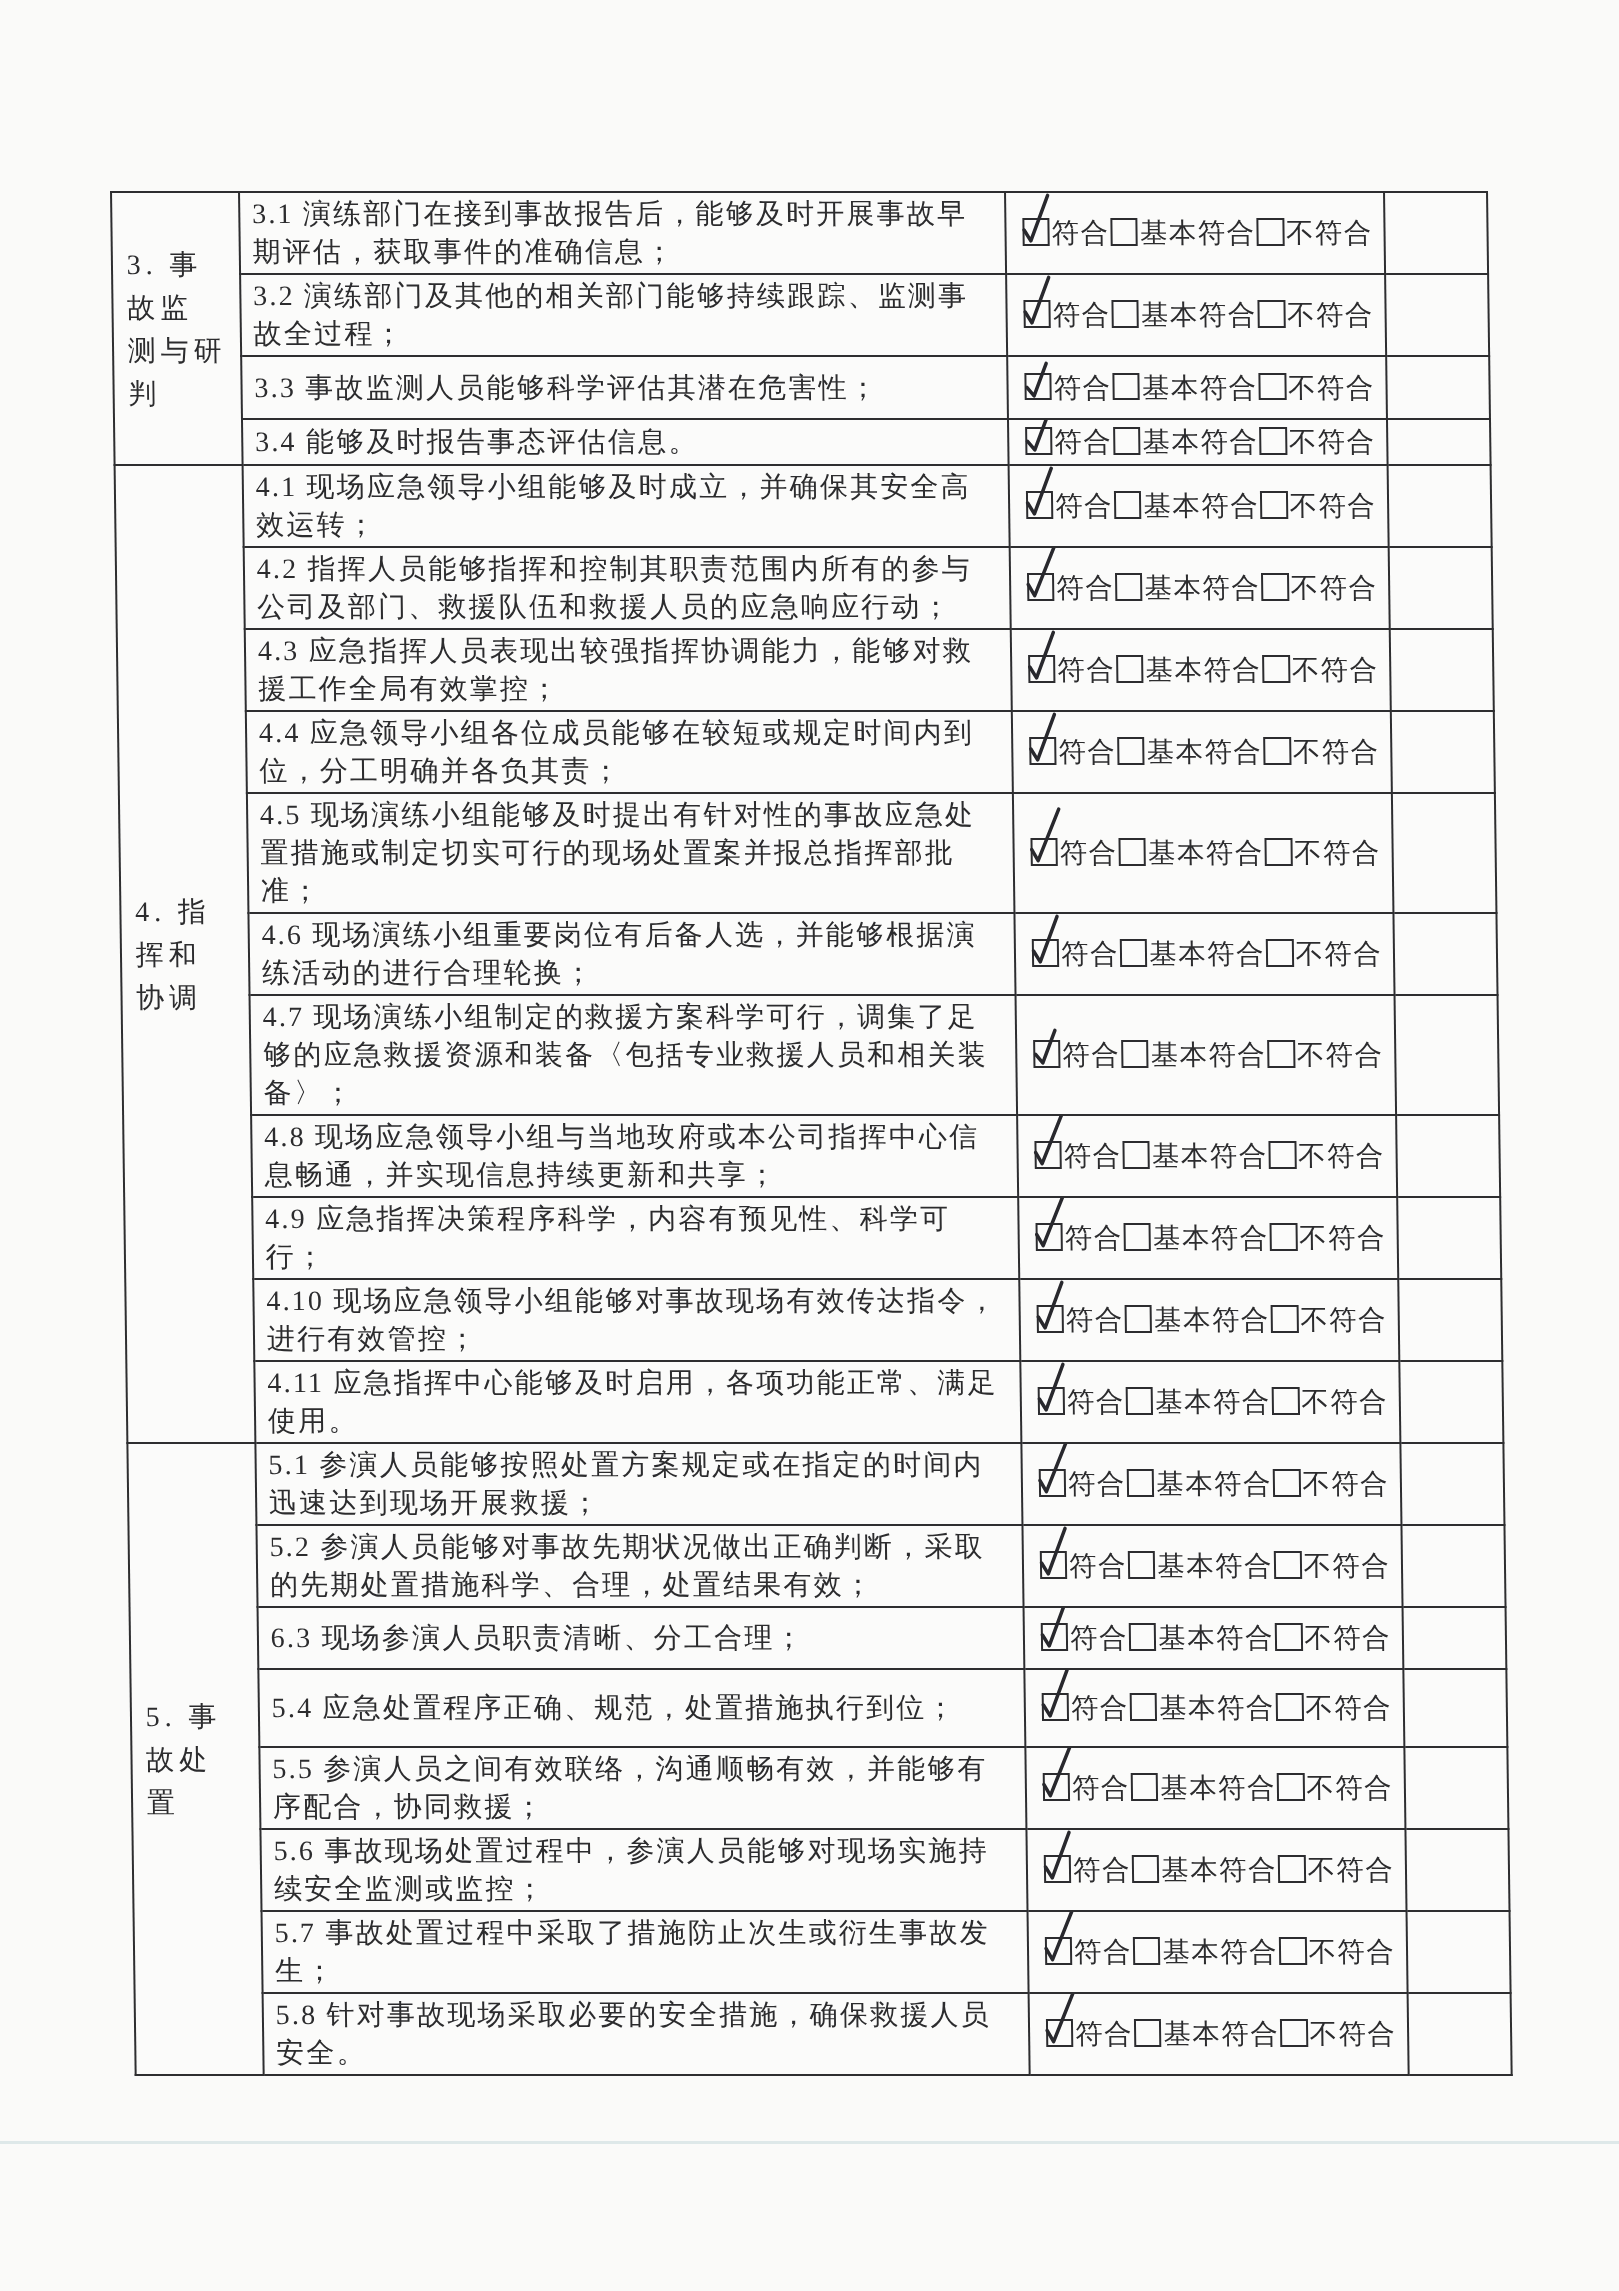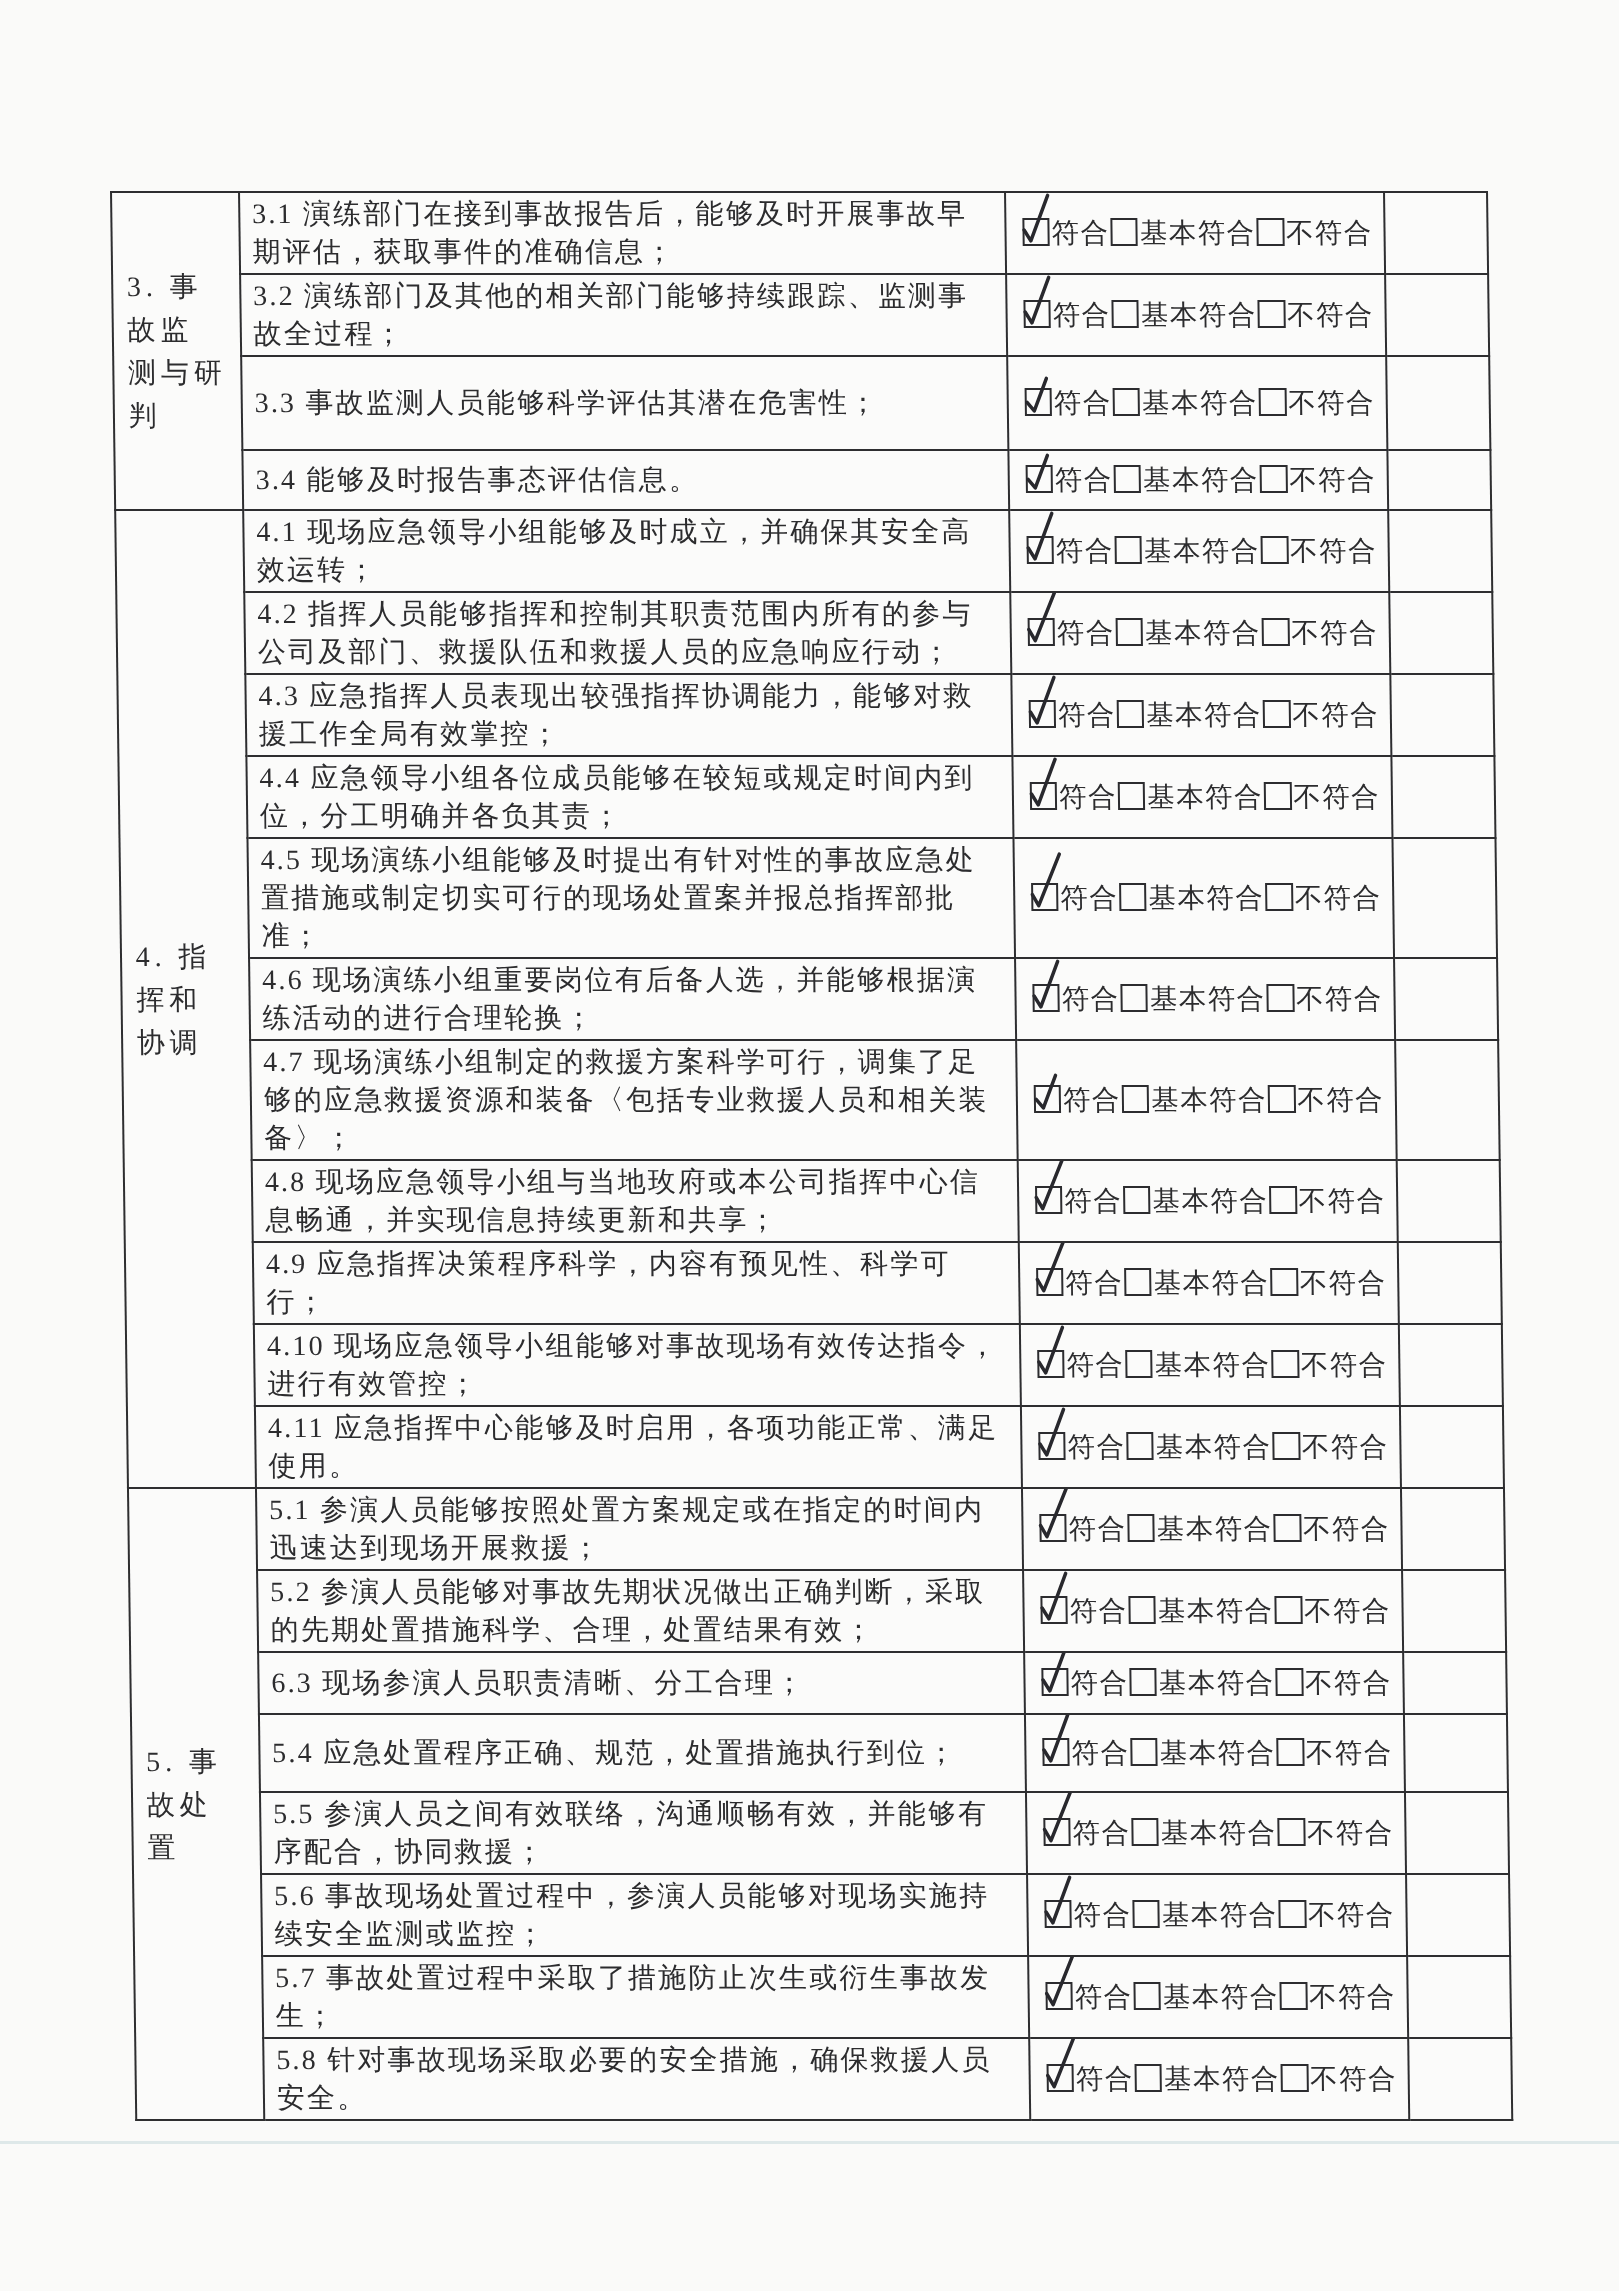--- a/index.html
+++ b/index.html
@@ -87,28 +87,28 @@
               </svg></span><span class="opt">符合</span><span class="cb"></span><span class="opt">基本符合</span><span class="cb"></span><span class="opt">不符合</span></td>
         <td class="blank"></td>
       </tr>
       <tr style="height:79px">
         <td class="item">3.2 演练部门及其他的相关部门能够持续跟踪、监测事故全过程；</td>
         <td class="cbcell t-m"><span class="cbwrap"><span class="cb"></span><svg class="tick" viewBox="0 0 38 66">
                 <path d="M8,46 L15,57 L32,10"></path>
               </svg></span><span class="opt">符合</span><span class="cb"></span><span class="opt">基本符合</span><span class="cb"></span><span class="opt">不符合</span></td>
         <td class="blank"></td>
       </tr>
-      <tr style="height:94px">
+      <tr style="height:63px">
         <td class="item">3.3 事故监测人员能够科学评估其潜在危害性；</td>
         <td class="cbcell t-s"><span class="cbwrap"><span class="cb"></span><svg class="tick" viewBox="0 0 38 66">
                 <path d="M8,48 L15,57 L29,24"></path>
               </svg></span><span class="opt">符合</span><span class="cb"></span><span class="opt">基本符合</span><span class="cb"></span><span class="opt">不符合</span></td>
         <td class="blank"></td>
       </tr>
-      <tr style="height:60px">
+      <tr style="height:46px">
         <td class="item">3.4 能够及时报告事态评估信息。</td>
         <td class="cbcell t-s"><span class="cbwrap"><span class="cb"></span><svg class="tick" viewBox="0 0 38 66">
                 <path d="M8,48 L15,57 L29,24"></path>
               </svg></span><span class="opt">符合</span><span class="cb"></span><span class="opt">基本符合</span><span class="cb"></span><span class="opt">不符合</span></td>
         <td class="blank"></td>
       </tr>
 
       <tr style="height:80px">
         <td class="cat" rowspan="11">4. 指挥和
 协调</td>

